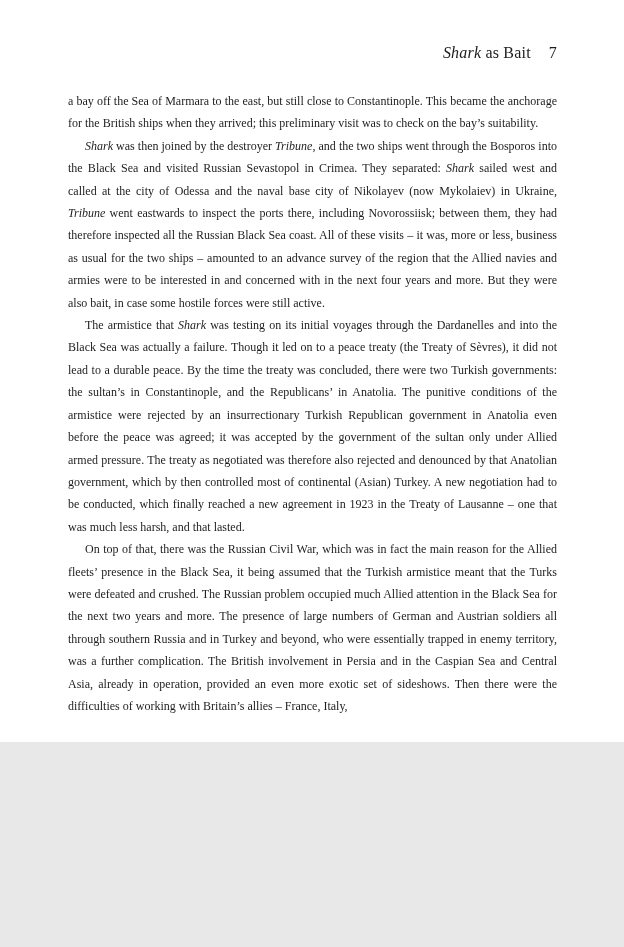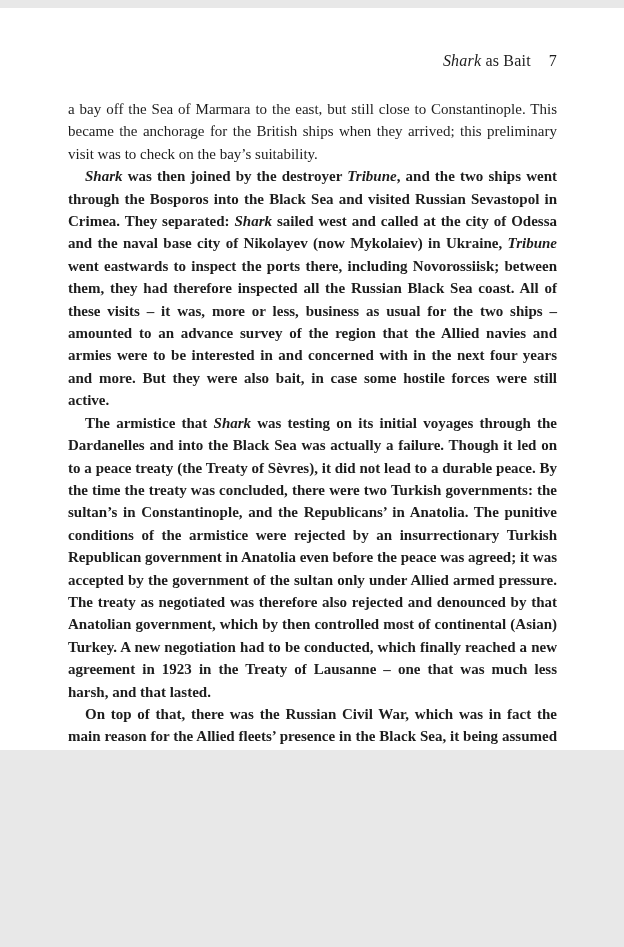--- a/index.html
+++ b/index.html
@@ -1,46 +1,46 @@
 <!DOCTYPE html>
 <html><head>
 <meta charset="utf-8">
 <style>
   html, body { margin: 0; padding: 0; background: #e8e8e8; }
   .page {
     position: relative;
     width: 624px;
     height: 742px;
-    margin: 8px auto;
+    margin: 0 auto;
     background: #ffffff;
     overflow: hidden;
     font-family: "Liberation Serif", serif;
     color: #1d1d1d;
   }
   .running-header {
     position: absolute;
     top: 44px;
     left: 68px;
     right: 67px;
     text-align: right;
     font-size: 16px;
     letter-spacing: 0.2px;
   }
   .running-header .page-num { margin-left: 18px; }
   .body-text {
     position: absolute;
     top: 90px;
     left: 68px;
     right: 67px;
-    font-size: 15px;
+    font-size: 12px;
     line-height: 22.4px;
     text-align: justify;
   }
   .body-text p { margin: 0; }
-  .body-text p.indent { text-indent: 17px; font-weight: bold; }
+  .body-text p.indent { text-indent: 17px; }
   
   .watermark {
     position: absolute;
     left: 0; right: 0;
     top: 856px;
     height: 84px;
     pointer-events: none;
   }
   .wm-band {
     position: absolute;

